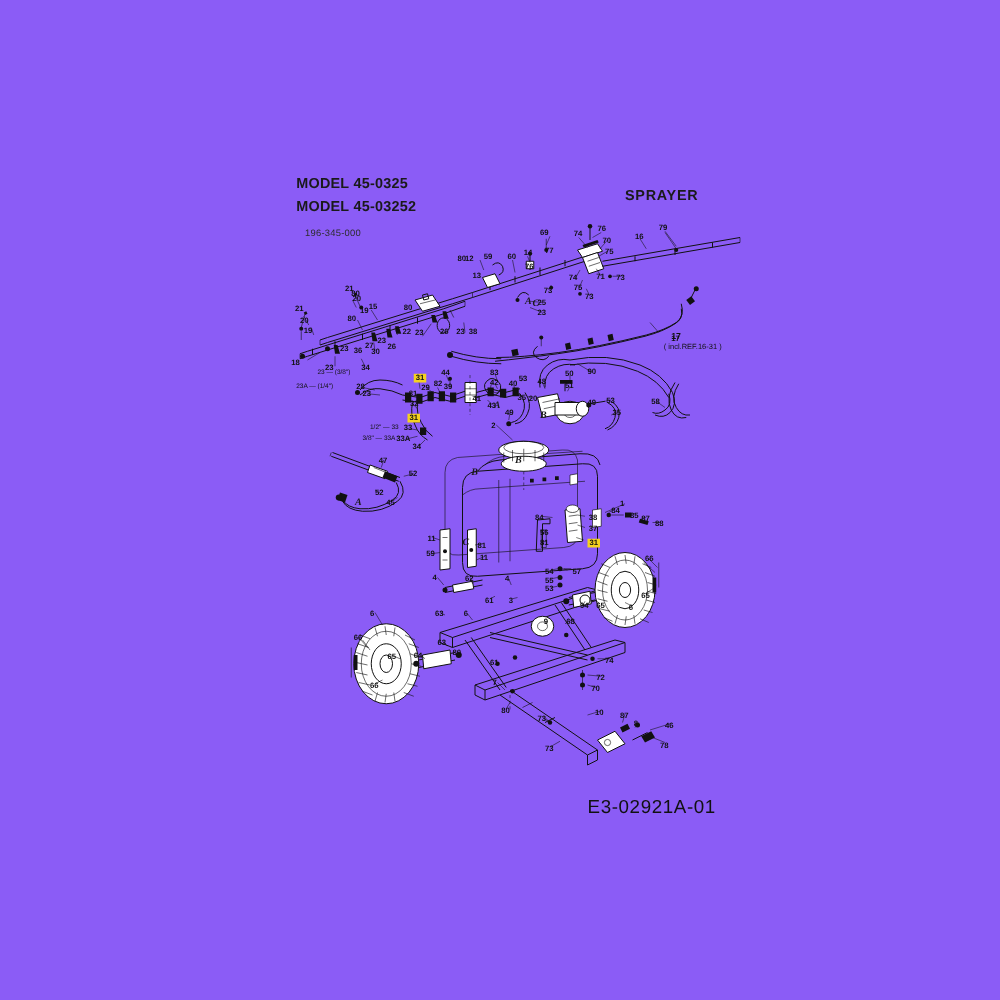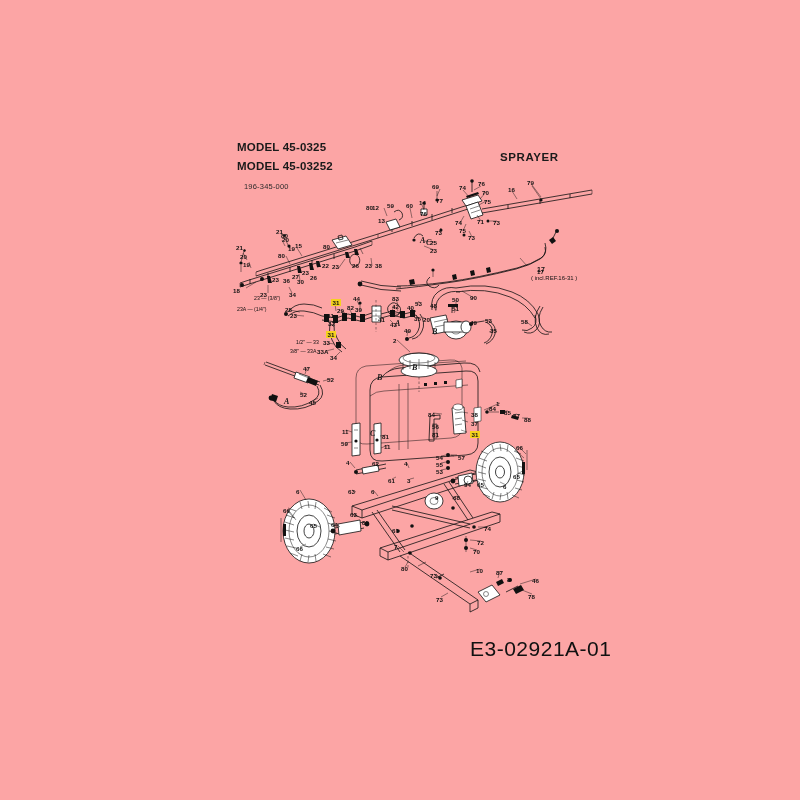--- a/index.html
+++ b/index.html
@@ -11,21 +11,21 @@
     width: 800px;
     height: 800px;
     font-family: "Liberation Sans", sans-serif;
     color: #1a1a1a;
     position: relative;
     overflow: hidden;
   }
   #sheet {
     position: absolute;
     inset: 0;
-    background: #fca5a5;
+    background: #8b5cf6;
   }
   .txt {
     position: absolute;
     white-space: nowrap;
     line-height: 1;
   }
   .model-line {
     font-weight: bold;
     font-size: 11.5px;
     letter-spacing: 0.2px;
@@ -34,21 +34,21 @@
     font-weight: bold;
     font-size: 11.5px;
     letter-spacing: 0.6px;
   }
   .docnum {
     font-size: 7.5px;
     color: #2b2b2b;
     letter-spacing: 0.2px;
   }
   .plate-id {
-    font-size: 21px;
+    font-size: 15px;
     color: #111;
     letter-spacing: 0.5px;
   }
   .callout {
     font-size: 6.2px;
     font-weight: bold;
     color: #111;
   }
   .callout.hl {
     background: #f5d21e;

